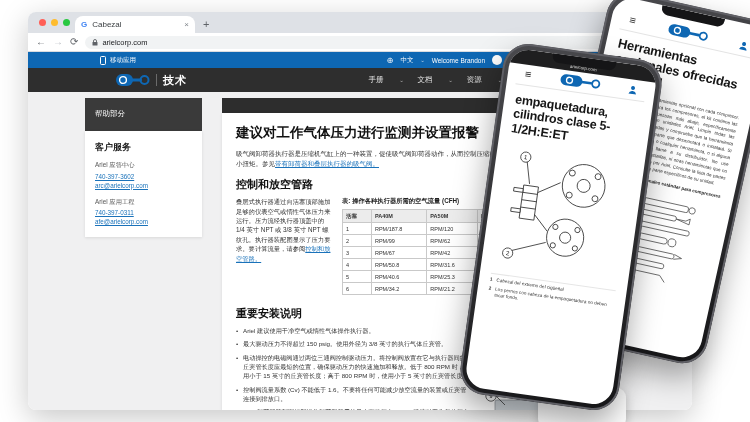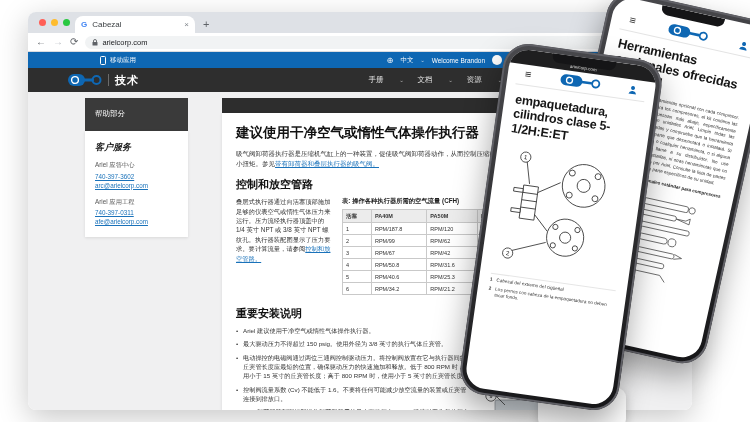--- a/index.html
+++ b/index.html
@@ -36,34 +36,34 @@
   .utilitybar { height:16px; background:#0e67b3; display:flex; align-items:center;
                 padding-left:72px; color:#fff; }
   .phoneic { width:6px; height:9px; border:1px solid #fff; border-radius:1.5px; margin-right:4px; }
   .util-label { font-size:6.5px; }
   .util-right { margin-left:auto; margin-right:190px; display:flex; align-items:center; gap:7px; }
   .globe { font-size:8px; }
   .lang, .welcome { font-size:6.5px; }
   .chev { font-size:5px; opacity:.85; }
   .avatar-user { width:10px; height:10px; border-radius:50%; background:#fff; }
 
-  .navbar { height:24px; background:#2e2e2e; display:flex; align-items:center; padding-left:40px; }
+  .navbar { height:24px; background:#2e2e2e; display:flex; align-items:center; padding-left:88px; }
   .navlogo { display:flex; align-items:center; gap:6px; }
   .navdiv { width:1px; height:12px; background:#6b6b6b; }
   .brand { color:#fff; font-size:11px; font-weight:bold; letter-spacing:1px; }
   .nav-right { margin-left:auto; margin-right:190px; display:flex; gap:14px; }
   .nav-item { color:#e2e2e2; font-size:7.5px; display:flex; align-items:center; gap:16px; }
 
   
   .content { flex:1; background:#f0f0f1; position:relative; }
 
-  .sidebar { position:absolute; left:57px; top:6px; width:103px; }
+  .sidebar { position:absolute; left:57px; top:6px; width:117px; }
   .sb-head { background:#3a3a3a; color:#fff; font-size:7.5px; padding:11px 10px 12px; }
   .sb-card { background:#fff; padding:10px; box-shadow:0 1px 3px rgba(0,0,0,.1); }
-  .sb-title { font-size:9px; font-weight:bold; color:#222; margin-bottom:7px;font-style:italic; }
+  .sb-title { font-size:9px; font-weight:bold; color:#222; margin-bottom:7px; }
   .grp { margin-bottom:9px; }
   .grp-name { font-size:6.3px; color:#555; margin-bottom:2.5px; }
   .grp a { display:block; font-size:6.3px; color:#1a72ba; text-decoration:underline; margin-bottom:2px; }
 
   .article { position:absolute; left:194px; top:6px; width:371px; bottom:0; display:flex; flex-direction:column; }
   .art-toolbar { height:15px; background:#2d2d2d; display:flex; align-items:center;
                  justify-content:flex-end; gap:8px; padding:0 9px; color:#fff; }
   .tool-label { font-size:6.5px; display:flex; align-items:center; gap:2px; }
   .tool-ic { width:8px; height:8px; }
   .art-body { background:#fff; flex:1; padding:11px 14px; overflow:hidden; box-shadow:0 1px 3px rgba(0,0,0,.1); }
@@ -222,21 +222,21 @@
           <rect x="1" y="2.6" width="6" height="3" rx="0.5" fill="none" stroke="#fff" stroke-width="0.8"></rect>
           <rect x="2.2" y="0.8" width="3.6" height="1.8" fill="none" stroke="#fff" stroke-width="0.8"></rect>
           <rect x="2.2" y="5" width="3.6" height="2.2" fill="none" stroke="#fff" stroke-width="0.8"></rect>
         </svg>
         <svg class="tool-ic" viewBox="0 0 8 8">
           <path d="M1.6 0.6h3.4l1.6 1.6v5.2H1.6z" fill="none" stroke="#fff" stroke-width="0.8"></path>
         </svg>
       </div>
 
       <div class="art-body">
-        <h1>建议使用干净空气或惰性气体操作执行器</h1>
+        <h1>建议对工作气体压力进行监测并设置报警</h1>
         <p class="intro"><span>吸气阀卸荷器执行器是压缩机气缸上的一种装置，促使吸气阀卸荷器动作，从而控制压缩机运行时的流量或在开机时减小扭矩。参见</span><a class="inline">带有卸荷器和叠层执行器的吸气阀。</a></p>
 
         <div class="h2">控制和放空管路</div>
 
         <div class="row1">
           <div class="col-text">
             <span>叠层式执行器通过向活塞顶部施加足够的仪表空气或惰性气体压力来运行。压力流经执行器顶盖中的 1/4 英寸 NPT 或 3/8 英寸 NPT 螺纹孔。执行器装配图显示了压力要求。要计算流量，请参阅</span><a class="inline">控制和放空管路。</a>
           </div>
           <div class="col-table">
             <div class="tcaption">表: 操作各种执行器所需的空气流量 (CFH)</div>

